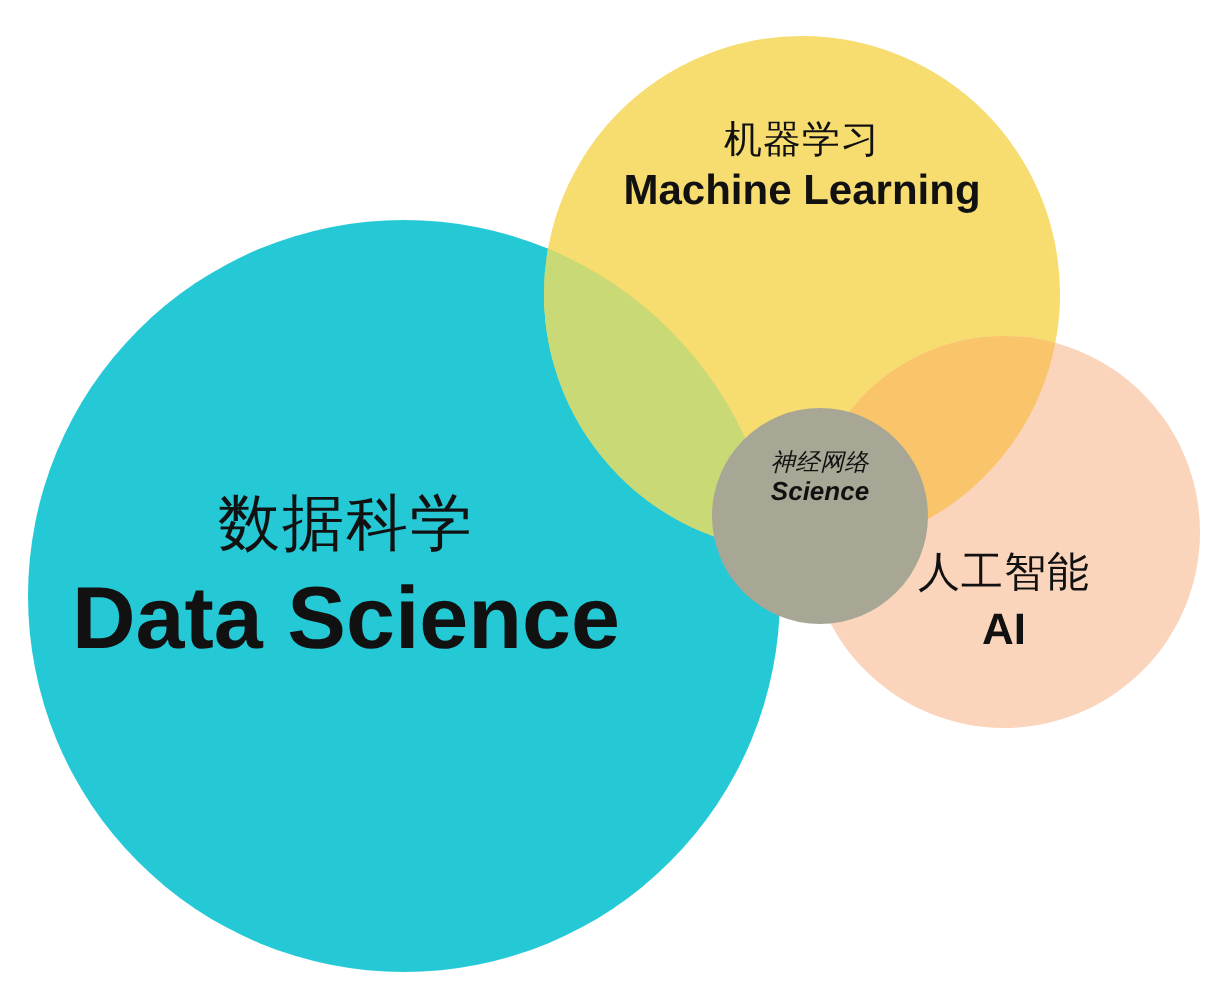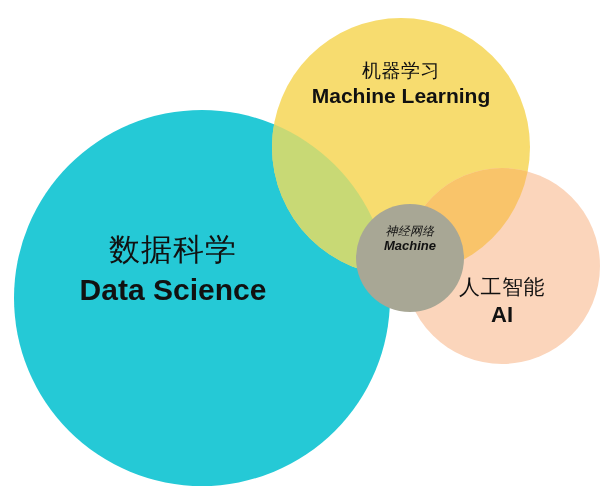--- a/index.html
+++ b/index.html
@@ -38,25 +38,25 @@
     font-weight: 400;
   }
   .label-en {
     display: block;
     font-weight: 700;
   }
 
   
   #label-data-science {
     left: 28px;
-    top: 232px;
+    top: 244px;
     width: 290px;
   }
   #label-data-science .label-cn { font-size: 31px; letter-spacing: 1px; }
-  #label-data-science .label-en { font-size: 30px; margin-top: 3px; }
+  #label-data-science .label-en { font-size: 44px; margin-top: 3px; }
 
   
   #label-machine-learning {
     left: 296px;
     top: 60px;
     width: 210px;
   }
   #label-machine-learning .label-cn { font-size: 19px; letter-spacing: 0.5px; }
   #label-machine-learning .label-en { font-size: 21px; margin-top: 2px; }
 
@@ -127,16 +127,16 @@
     <span class="label-en">AI</span>
   </div>
 
   <div class="label-group" id="label-machine-learning" style="color: rgb(17, 17, 17);">
     <span class="label-cn">机器学习</span>
     <span class="label-en">Machine Learning</span>
   </div>
 
   <div class="label-group" id="label-neural-networks" style="color: rgb(17, 17, 17); font-style: italic;">
     <span class="label-cn">神经网络</span>
-    <span class="label-en-2">Machine</span>
+    <span class="label-en-2">Science</span>
   </div>
 
 </div>
 
 </body></html>

